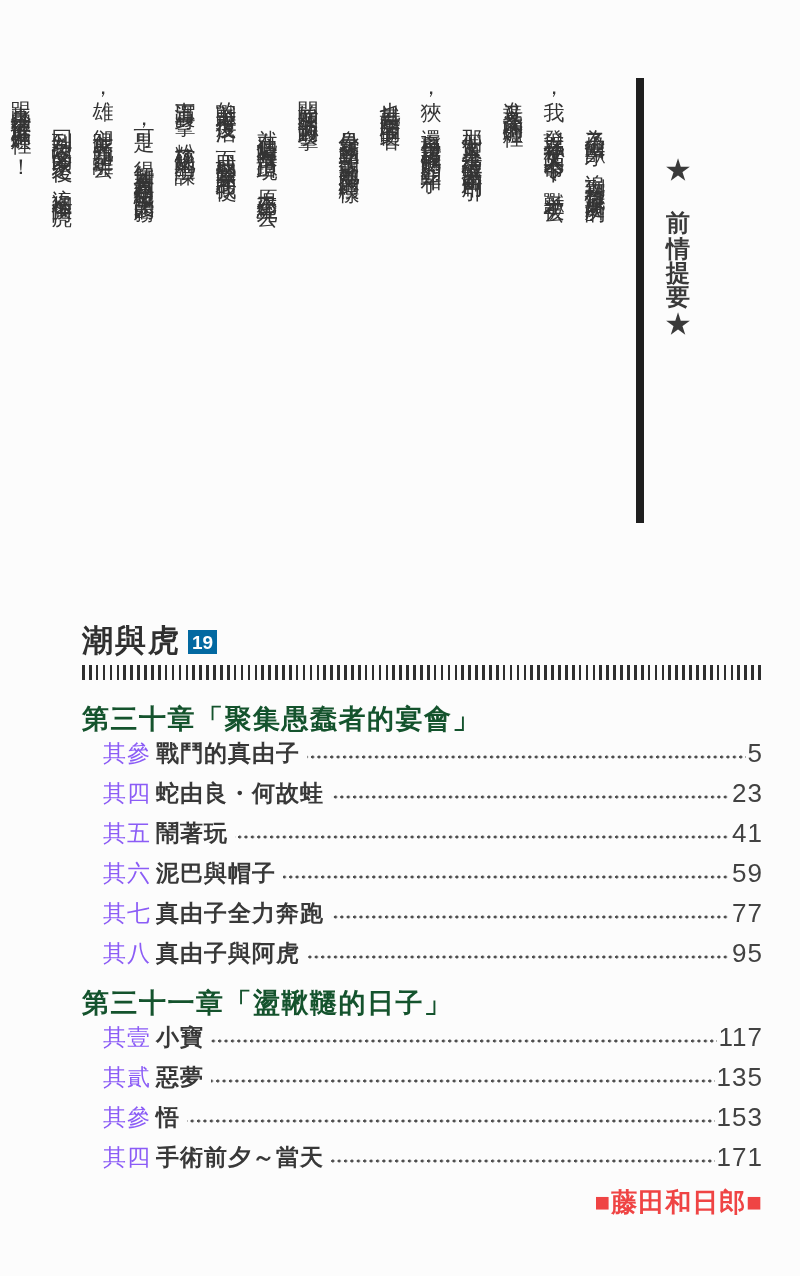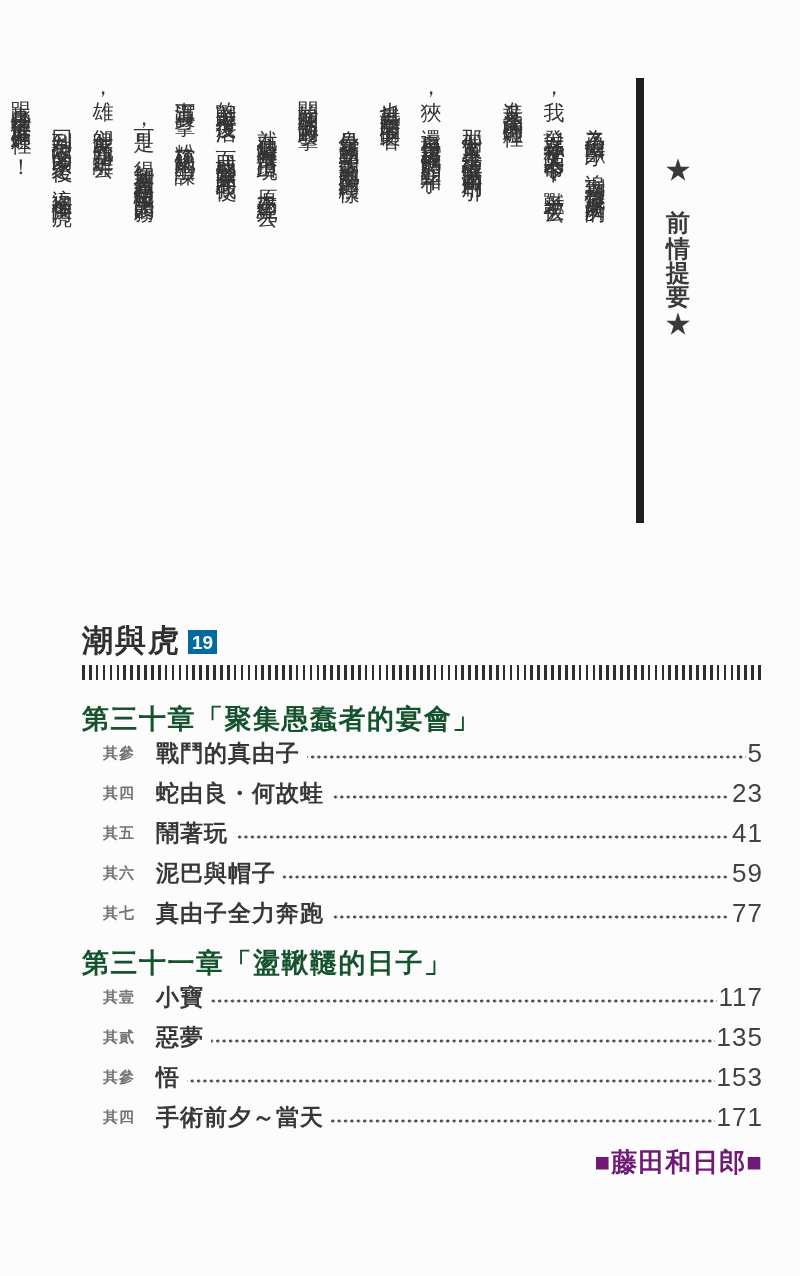--- a/index.html
+++ b/index.html
@@ -102,23 +102,23 @@
   .section-1 .chapter-title { margin-top: 25px; }
   .section-2 .chapter-title { margin-top: 16px; }
   .toc-entry {
     display: flex;
     align-items: center;
     height: 40px;
     padding-left: 21px;
   }
   .entry-label {
     flex: 0 0 53px;
-    font-size: 15px;
-    font-weight: bold;
-    color: #737373;
+    font-size: 23px;
+    font-weight: normal;
+    color: #8b5cf6;
     letter-spacing: 1px;
   }
   .entry-title {
     font-size: 23px;
     font-weight: bold;
     color: #383838;
     letter-spacing: 1px;
     white-space: nowrap;
   }
   .dot-leader {
@@ -135,21 +135,21 @@
     color: #424242;
     text-align: right;
     letter-spacing: 1px;
     white-space: nowrap;
   }
   .author-credit {
     margin-top: 10px;
     text-align: right;
     font-size: 26px;
     font-weight: bold;
-    color: #701a75;
+    color: #ef4444;
     line-height: 30px;
     letter-spacing: 1px;
   }
 </style>
 </head>
 <body>
 
 <div>
 
   <div class="recap">
@@ -207,20 +207,26 @@
         <span class="entry-title">泥巴與帽子</span>
         <span class="dot-leader"></span>
         <span class="page-num">59</span>
       </div>
       <div class="toc-entry">
         <span class="entry-label">其七</span>
         <span class="entry-title">真由子全力奔跑</span>
         <span class="dot-leader"></span>
         <span class="page-num">77</span>
       </div>
+      <div class="toc-entry">
+        <span class="entry-label">其八</span>
+        <span class="entry-title">真由子與阿虎</span>
+        <span class="dot-leader"></span>
+        <span class="page-num">95</span>
+      </div>
     </div>
 
     <div class="section-2">
       <div class="chapter-title">第三十一章「盪鞦韆的日子」</div>
 
       <div class="toc-entry">
         <span class="entry-label">其壹</span>
         <span class="entry-title">小寶</span>
         <span class="dot-leader"></span>
         <span class="page-num">117</span>

